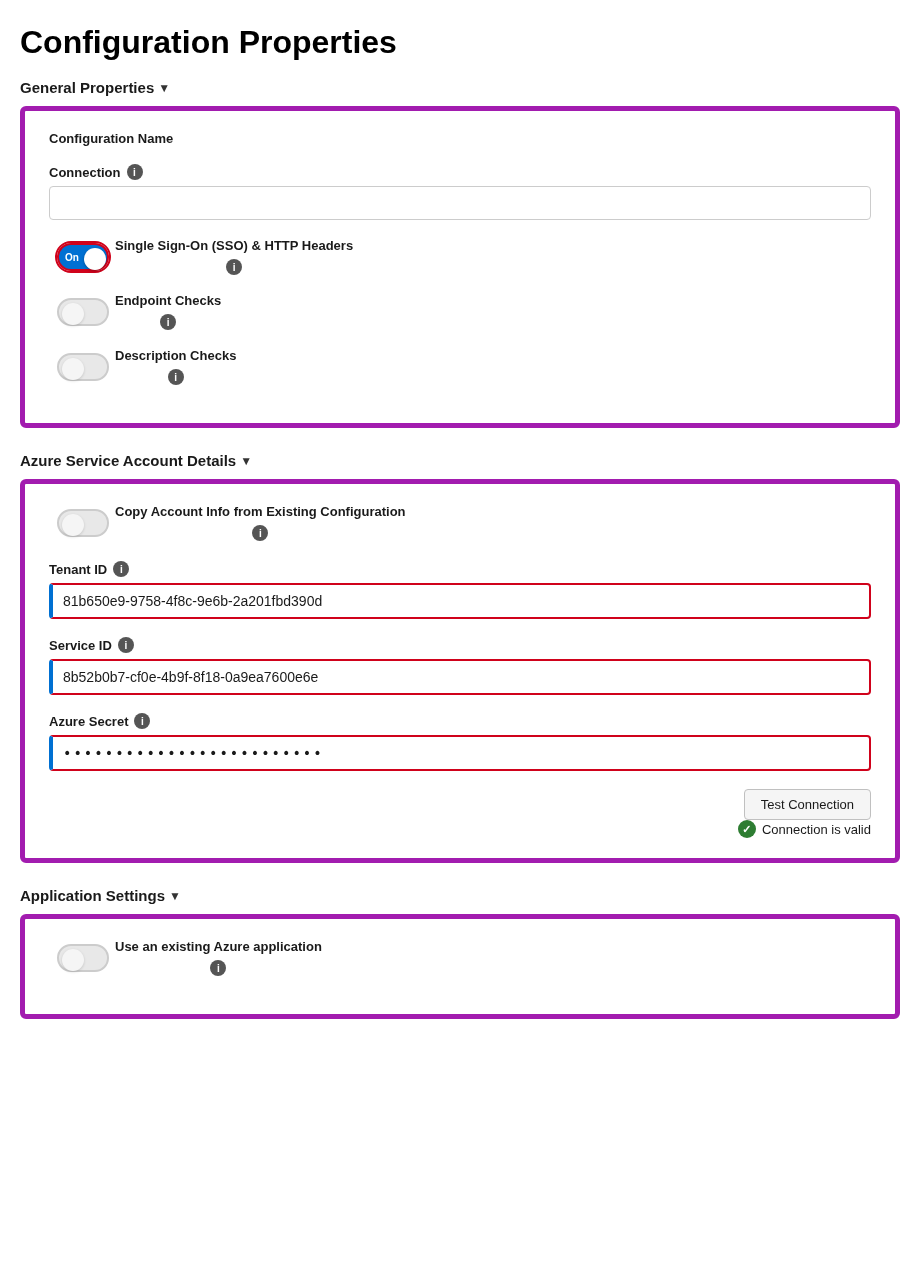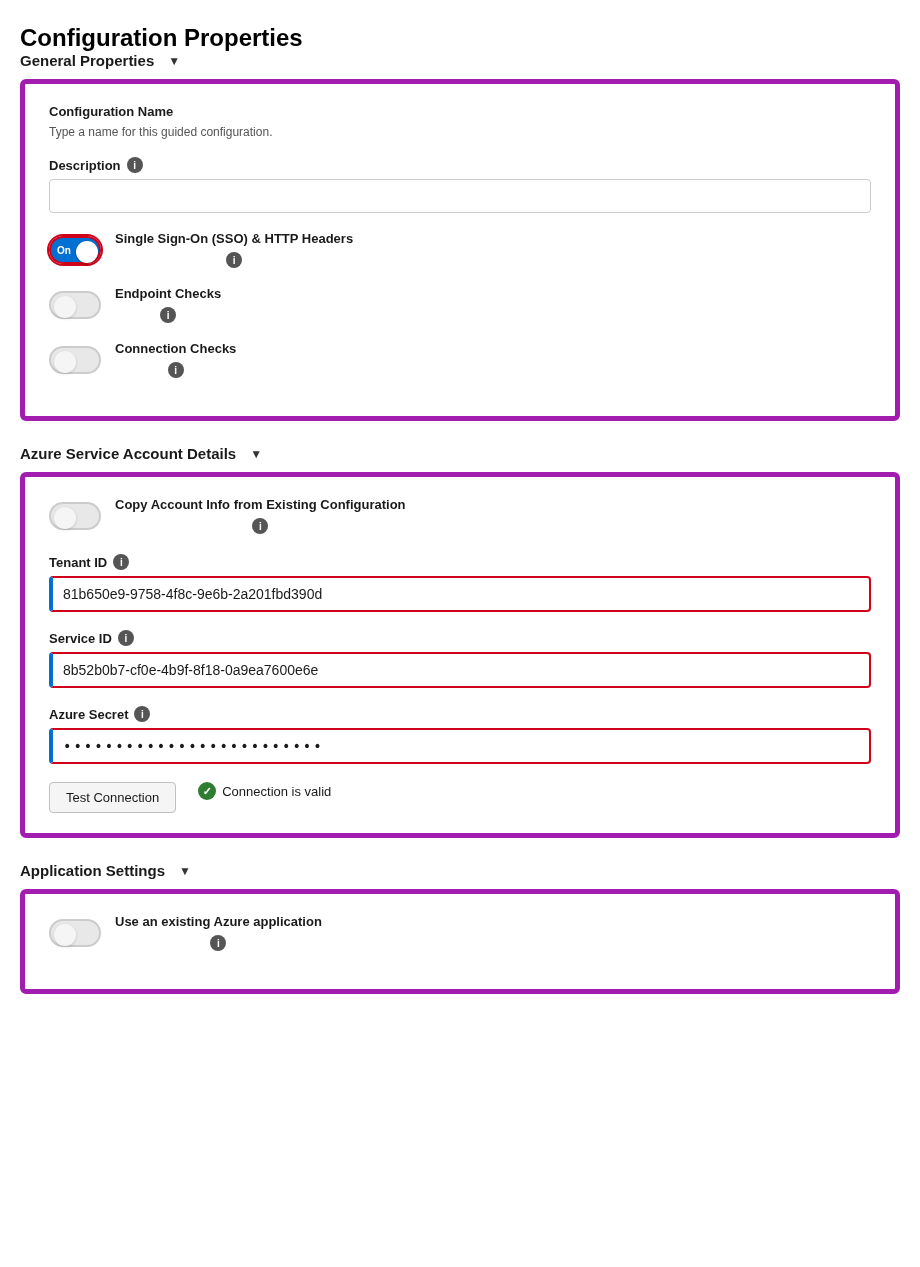--- a/index.html
+++ b/index.html
@@ -4,28 +4,29 @@
   <style>
     * { box-sizing: border-box; margin: 0; padding: 0; }
     body {
       font-family: -apple-system, BlinkMacSystemFont, "Segoe UI", Arial, sans-serif;
       background: #fff;
       color: #1a1a1a;
       padding: 24px 20px;
       max-width: 920px;
     }
     h1 {
-      font-size: 24px;
-      font-weight: 700;
+      font-size: 32px;
+      font-weight: 700;
+      margin-bottom: 18px;
       color: #000;
     }
     .section-header {
       display: flex;
       align-items: center;
-      gap: 14px;
+      gap: 4px;
       font-size: 15px;
       font-weight: 700;
       margin-bottom: 10px;
       cursor: pointer;
     }
     .section-header .chevron {
       font-size: 12px;
       color: #333;
     }
     .card {
@@ -97,21 +98,21 @@
     }
     
     .toggle {
       position: relative;
       width: 52px;
       height: 28px;
       flex-shrink: 0;
     }
     .toggle-track {
       position: absolute;
-      top: 0; left: 0;
+      top: 0; left: 8px;
       width: 52px; height: 28px;
       border-radius: 14px;
       background: #ccc;
       cursor: pointer;
       border: 2px solid #bbb;
     }
     .toggle-track.on {
       background: #0070d2;
       border: 2px solid #d0021b;
       outline: 2px solid #d0021b;
@@ -145,23 +146,24 @@
       background: #e8e8e8;
       border: 2px solid #ccc;
     }
     .toggle-off .toggle-knob {
       left: 3px;
       background: #f5f5f5;
       box-shadow: 0 1px 3px rgba(0,0,0,0.15);
     }
     .test-connection-row {
       display: flex;
-      align-items: flex-start;
-      gap: 22px;
+      align-items: flex-end;
+      gap: 0;
       margin-top: 8px;
+      flex-direction: column;
     }
     .btn-test {
       padding: 7px 16px;
       font-size: 13px;
       font-weight: 500;
       border: 1px solid #c0c0c0;
       border-radius: 4px;
       background: #f5f5f5;
       cursor: pointer;
       color: #1a1a1a;
@@ -198,26 +200,25 @@
 <div>
   <div class="section-header">
     <span>General Properties</span>
     <span class="chevron">▼</span>
   </div>
 
   <div class="card">
 
     <div class="field-group">
       <div class="field-label">Configuration Name</div>
-      <div class="input-hint">Type a name for this guided configuration.</div>
     </div>
 
     <div class="field-group">
       <div class="field-label">
-        <span>Description</span>
+        <span>Connection</span>
         <span class="info-icon">i</span>
       </div>
       <input class="input-field" type="text" value="" style="">
     </div>
 
     <div class="toggle-row">
       <div class="toggle">
         <div class="toggle-track on">
           <div class="toggle-knob"></div>
           <span class="toggle-text">On</span>
@@ -241,21 +242,21 @@
       </div>
     </div>
 
     <div class="toggle-row">
       <div class="toggle toggle-off">
         <div class="toggle-track">
           <div class="toggle-knob"></div>
         </div>
       </div>
       <div class="toggle-label">
-        <span>Connection Checks</span>
+        <span>Description Checks</span>
         <span class="info-icon">i</span>
       </div>
     </div>
 
   </div>
 </div>
 
 <div>
   <div class="section-header">
     <span>Azure Service Account Details</span>

